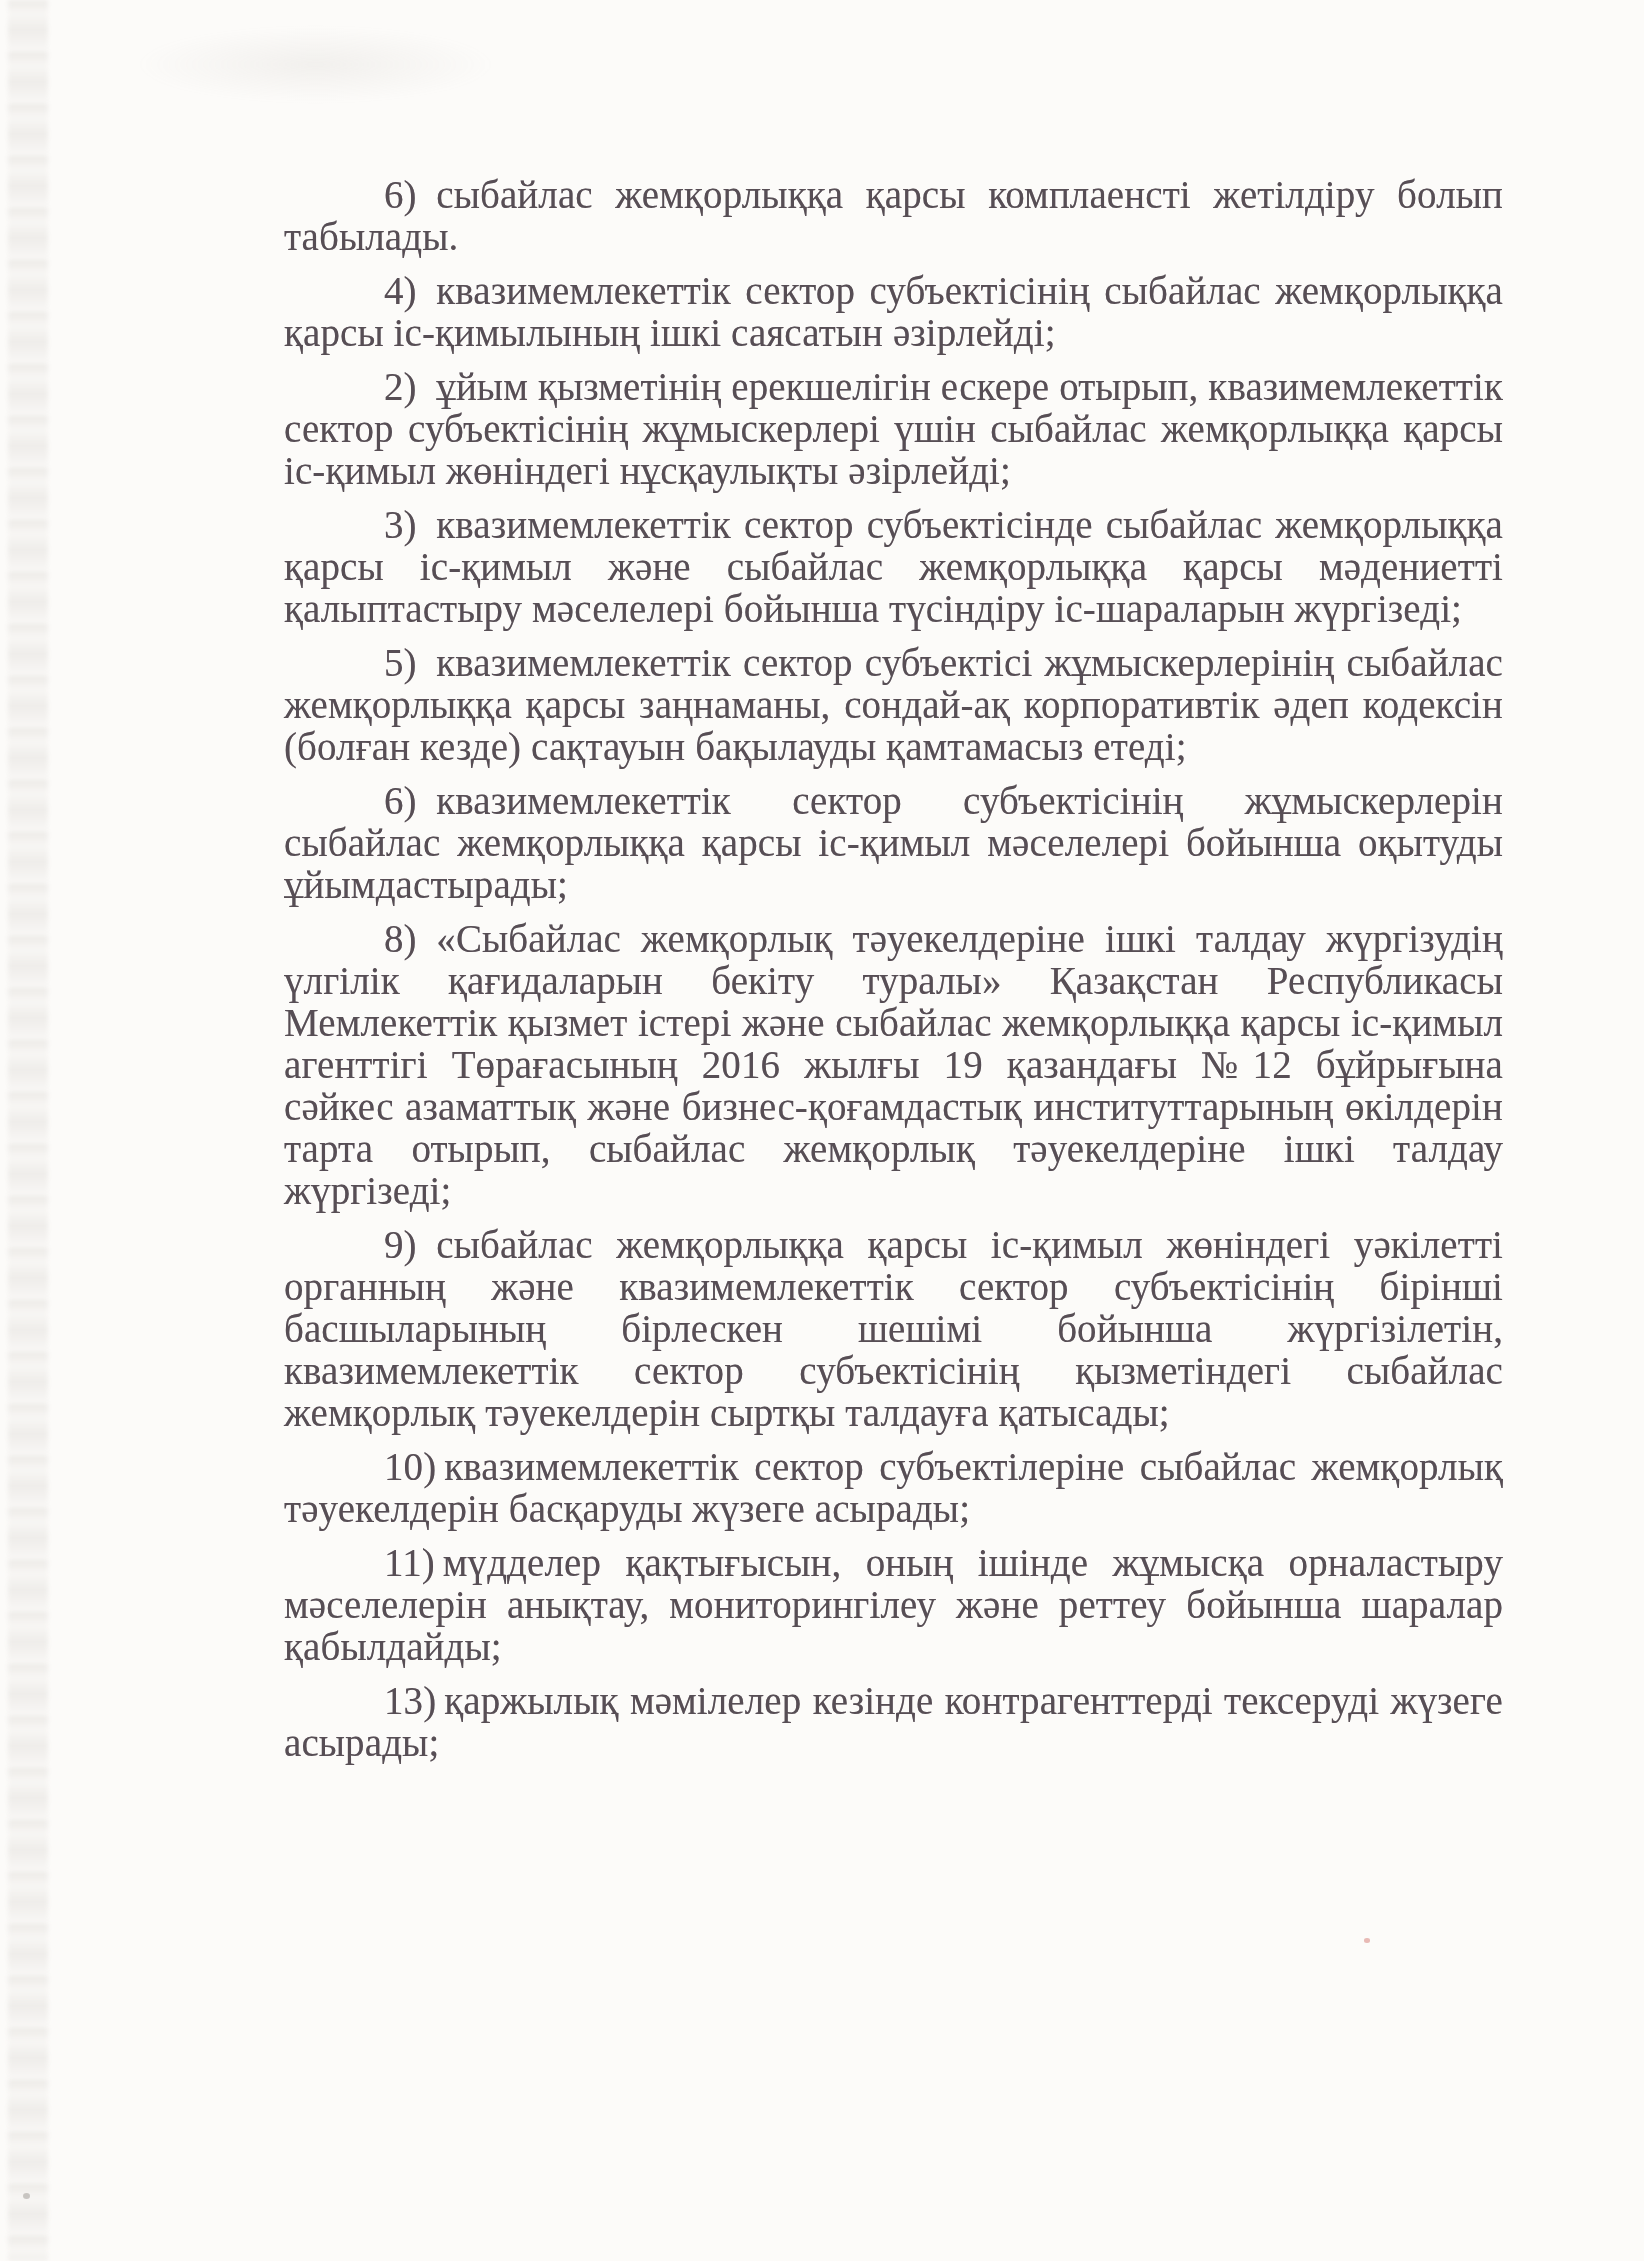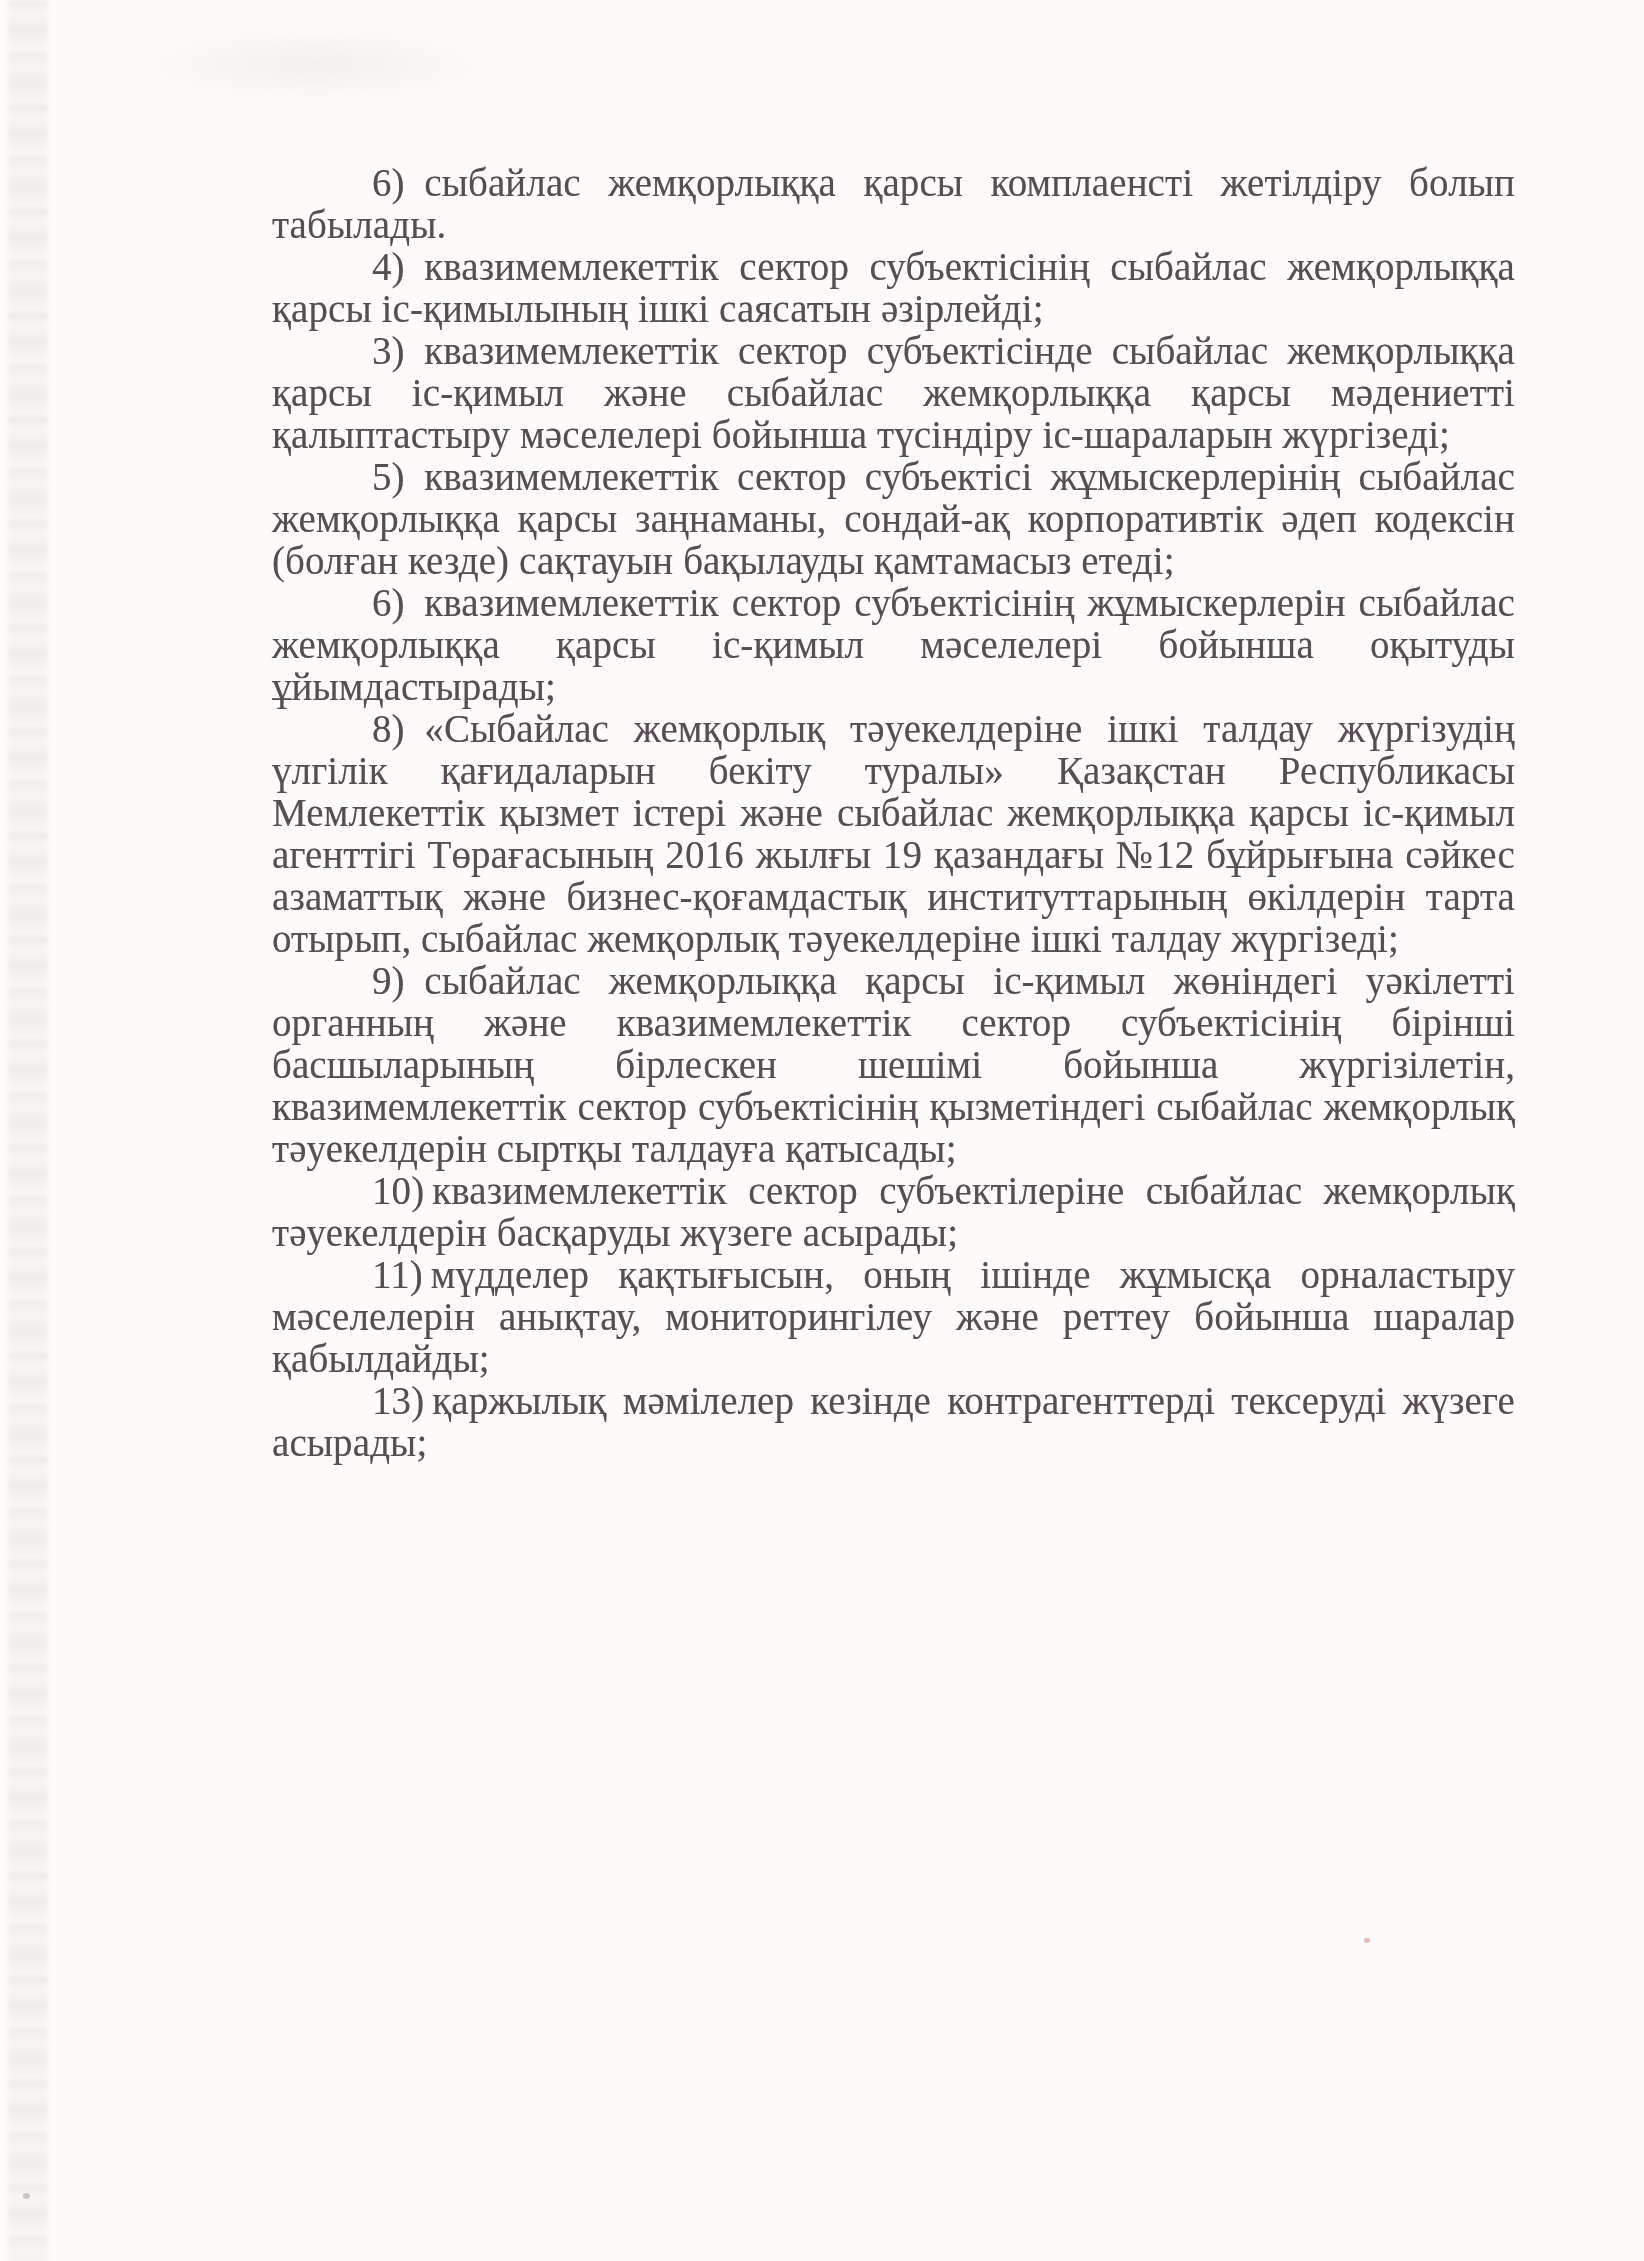--- a/index.html
+++ b/index.html
@@ -68,21 +68,21 @@
     top: 162px;
     width: 1243px;
     font-size: 39px;
     line-height: 42px;
     color: #574e55;
     text-align: justify;
     text-shadow: 0 0 0.6px rgba(87,78,85,0.45);
     letter-spacing: 0.1px;
   }
   .para {
-    margin: 0;
+    margin: 12px;
     padding: 0;
     text-indent: 100px;
   }
   .htab {
     display: inline-block;
     width: 97px;
   }
   .underlined {
     text-decoration: underline;
     text-decoration-thickness: 2.3px;
@@ -99,20 +99,21 @@
   <div class="smudge-top"></div>
   <div class="speck-pink"></div>
   <div class="speck-gray"></div>
 
   <div class="textblock">
 
     <p class="para">6) сыбайлас жемқорлыққа қарсы комплаенсті жетілдіру болып табылады.</p>
 
 
     <p class="para">4) квазимемлекеттік сектор субъектісінің сыбайлас жемқорлыққа қарсы іс-қимылының ішкі саясатын әзірлейді;</p>
+    <p class="para">2) ұйым қызметінің ерекшелігін ескере отырып, квазимемлекеттік сектор субъектісінің жұмыскерлері үшін сыбайлас жемқорлыққа қарсы іс-қимыл жөніндегі нұсқаулықты әзірлейді;</p>
     <p class="para">3) квазимемлекеттік сектор субъектісінде сыбайлас жемқорлыққа қарсы іс-қимыл және сыбайлас жемқорлыққа қарсы мәдениетті қалыптастыру мәселелері бойынша түсіндіру іс-шараларын жүргізеді;</p>
     <p class="para">5) квазимемлекеттік сектор субъектісі жұмыскерлерінің сыбайлас жемқорлыққа қарсы заңнаманы, сондай-ақ корпоративтік әдеп кодексін (болған кезде) сақтауын бақылауды қамтамасыз етеді;</p>
     <p class="para">6) квазимемлекеттік сектор субъектісінің жұмыскерлерін сыбайлас жемқорлыққа қарсы іс-қимыл мәселелері бойынша оқытуды ұйымдастырады;</p>
     <p class="para">8) «Сыбайлас жемқорлық тәуекелдеріне ішкі талдау жүргізудің үлгілік қағидаларын бекіту туралы» Қазақстан Республикасы Мемлекеттік қызмет істері және сыбайлас жемқорлыққа қарсы іс-қимыл агенттігі Төрағасының 2016 жылғы 19 қазандағы №12 бұйрығына сәйкес азаматтық және бизнес-қоғамдастық институттарының өкілдерін тарта отырып, сыбайлас жемқорлық тәуекелдеріне ішкі талдау жүргізеді;</p>
     <p class="para">9) сыбайлас жемқорлыққа қарсы іс-қимыл жөніндегі уәкілетті органның және квазимемлекеттік сектор субъектісінің бірінші басшыларының бірлескен шешімі бойынша жүргізілетін, квазимемлекеттік сектор субъектісінің қызметіндегі сыбайлас жемқорлық тәуекелдерін сыртқы талдауға қатысады;</p>
     <p class="para">10) квазимемлекеттік сектор субъектілеріне сыбайлас жемқорлық тәуекелдерін басқаруды жүзеге асырады;</p>
     <p class="para">11) мүдделер қақтығысын, оның ішінде жұмысқа орналастыру мәселелерін анықтау, мониторингілеу және реттеу бойынша шаралар қабылдайды;</p>
     <p class="para">13) қаржылық мәмілелер кезінде контрагенттерді тексеруді жүзеге асырады;</p>
 
   </div>

